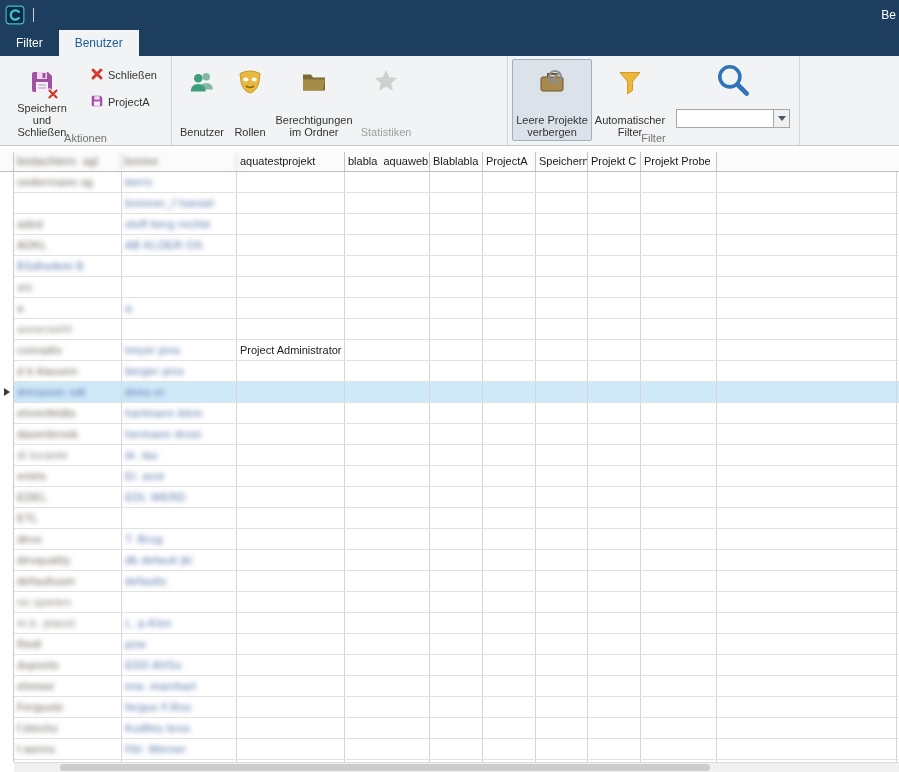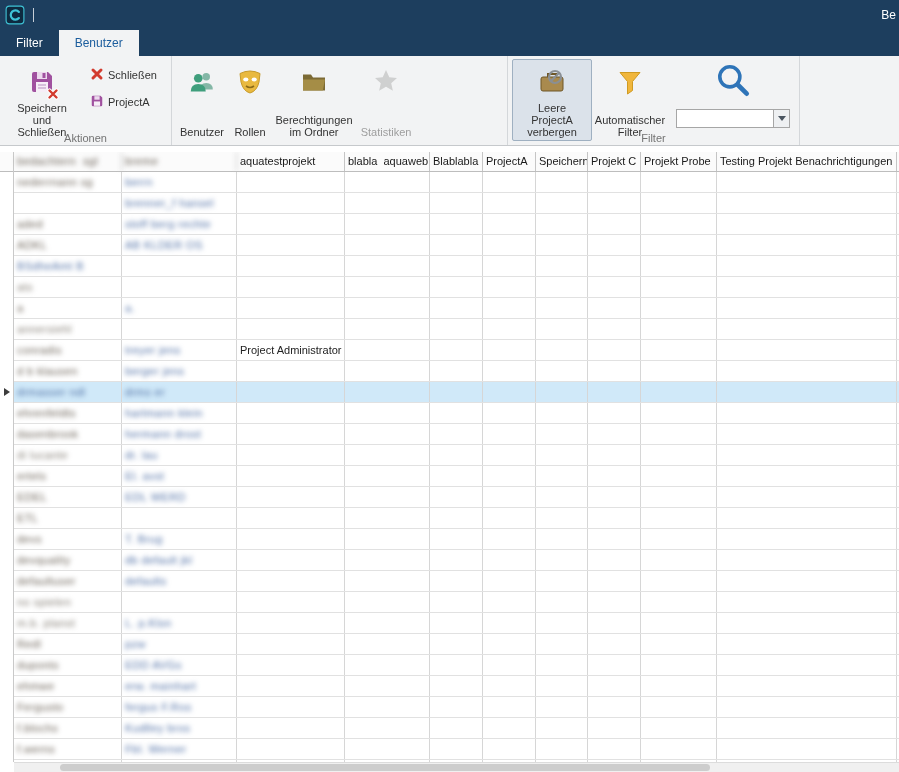--- a/index.html
+++ b/index.html
@@ -178,21 +178,21 @@
     <div class="rgroup g-filter">
       <div class="rbtn-large pressed" style="width:80px">
         <span class="icon-wrap">
           <svg width="28" height="28" viewBox="0 0 28 28">
             <path d="M10 9 v-3 h8 v3" fill="none" stroke="#6e5626" stroke-width="2"></path>
             <rect x="3" y="9" width="22" height="14" rx="2" fill="#a98a4e" stroke="#6e5626"></rect>
             <circle cx="17" cy="9" r="6" fill="none" stroke="#8a8f94" stroke-width="2.2"></circle>
             <line x1="12.8" y1="13.2" x2="21.2" y2="4.8" stroke="#8a8f94" stroke-width="2.2"></line>
           </svg>
         </span>
-        <span class="rlabel">Leere ProjectA verbergen</span>
+        <span class="rlabel">Leere Projekte verbergen</span>
       </div>
       <div class="rbtn-large" style="width:76px">
         <span class="icon-wrap">
           <svg width="28" height="28" viewBox="0 0 28 28">
             <path d="M4 4.5 h20 l-7.5 9 v9 l-5 3.5 v-12.5 z" fill="#f0b63c" stroke="#cf9a22"></path>
           </svg>
         </span>
         <span class="rlabel">Automatischer Filter</span>
       </div>
       <div class="filter-right">
@@ -226,21 +226,20 @@
       <div class="grid-header" id="ghdr">
           <div class="hcell redacted tone-d" style="width: 108px;">bedachtern  sgl</div>
           <div class="hcell redacted tone-d" style="width: 115px;">breme</div>
           <div class="hcell" style="width: 108px;">aquatestprojekt</div>
           <div class="hcell" style="width: 85px;">blabla  aquaweb</div>
           <div class="hcell" style="width: 53px;">Blablabla</div>
           <div class="hcell" style="width: 53px;">ProjectA</div>
           <div class="hcell" style="width: 52px;">Speichern</div>
           <div class="hcell" style="width: 53px;">Projekt C</div>
           <div class="hcell" style="width: 76px;">Projekt Probe</div>
-          <div class="hcell" style="width: 180px;">Testing Projekt Benachrichtigungen</div>
         </div>
       <div class="grid-body" id="gbody">
           <div class="grow">
             <div class="gcell" style="width: 108px;"><span class="redacted tone-d">nederrnann  sg</span></div>
             <div class="gcell" style="width: 115px;"><span class="redacted tone-b">berrn</span></div>
             <div class="gcell" style="width: 108px;"></div>
             <div class="gcell" style="width: 85px;"></div>
             <div class="gcell" style="width: 53px;"></div>
             <div class="gcell" style="width: 53px;"></div>
             <div class="gcell" style="width: 52px;"></div>

